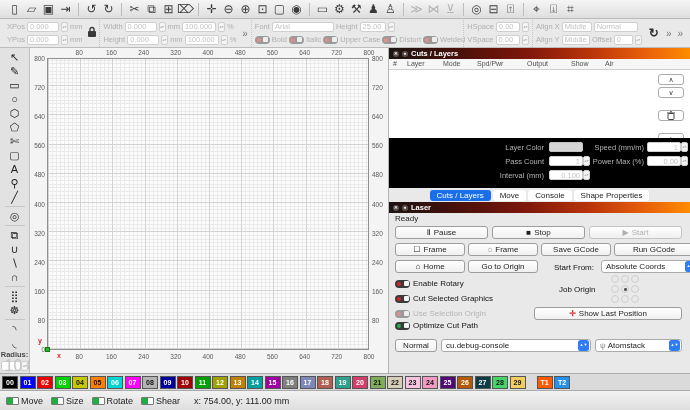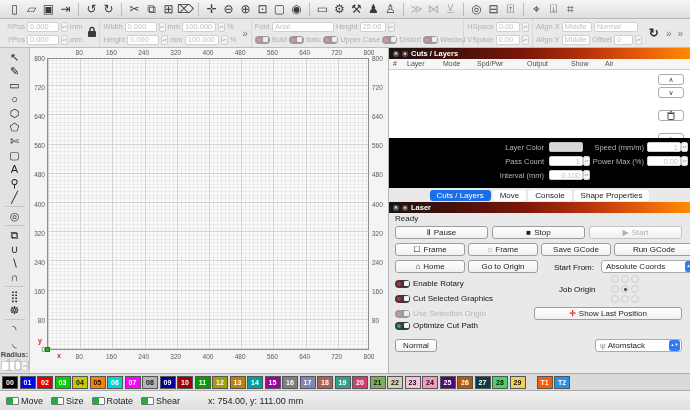--- a/index.html
+++ b/index.html
@@ -130,21 +130,21 @@
   .swgap { width:8px; flex:none; }
 
   
   .status { height:20px; flex:none; background:linear-gradient(#f2f2f2,#dedede);
     border-top:1px solid #aaa; display:flex; align-items:center; padding:0 6px; gap:8px;
     font-size:9px; color:#1c1c1c; }
   .stog { display:flex; align-items:center; gap:2px; }
   .sind { width:13px; height:8px; border:1px solid #777; border-radius:1px; background:#fff;
     position:relative; }
   .sind::before { content:""; position:absolute; left:0; top:0; width:6px; height:6px; background:#1fae3f; }
-  .coords { margin-left:20px; }
+  .coords { margin-left:6px; }
 </style>
 </head>
 <body>
 
 <div class="win">
 
 
   <div class="toolbar1" id="main-toolbar">
       <span class="ticon">▯</span>
       <span class="ticon">▱</span>
@@ -509,20 +509,24 @@
           </div>
 
         <div class="btn" style="left:145px;top:94px;width:148px">
           <span class="bicon redcross">✛</span>
             <span>Show Last Position</span>
           </div>
 
         <div class="btn" style="left:6px;top:126px;width:42px">
           <span>Normal</span>
           </div>
+        <div class="msel" style="left:52px;top:126px;width:150px">
+          <span>cu.debug-console</span>
+            <span class="cap">▲▼</span>
+          </div>
         <div class="msel" style="left:206px;top:126px;width:87px">
           <span style="color:#888;margin-right:2px">ψ</span>
           <span>Atomstack</span>
             <span class="cap">▲▼</span>
           </div>
       </div>
     </div>
   </div>
 
   <div class="palette" id="palette-bar">

